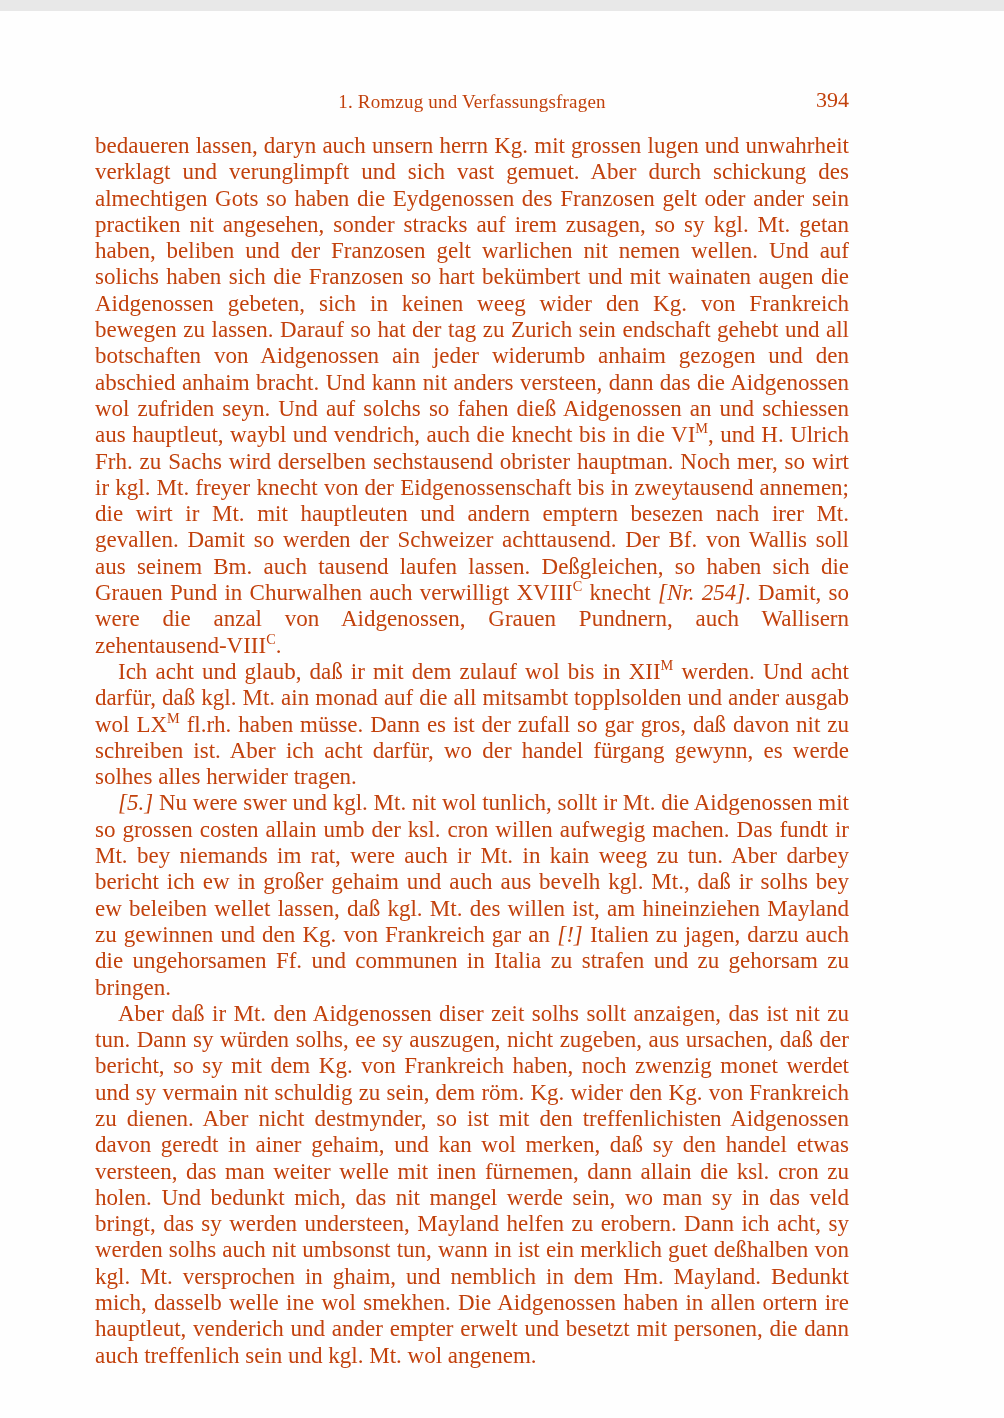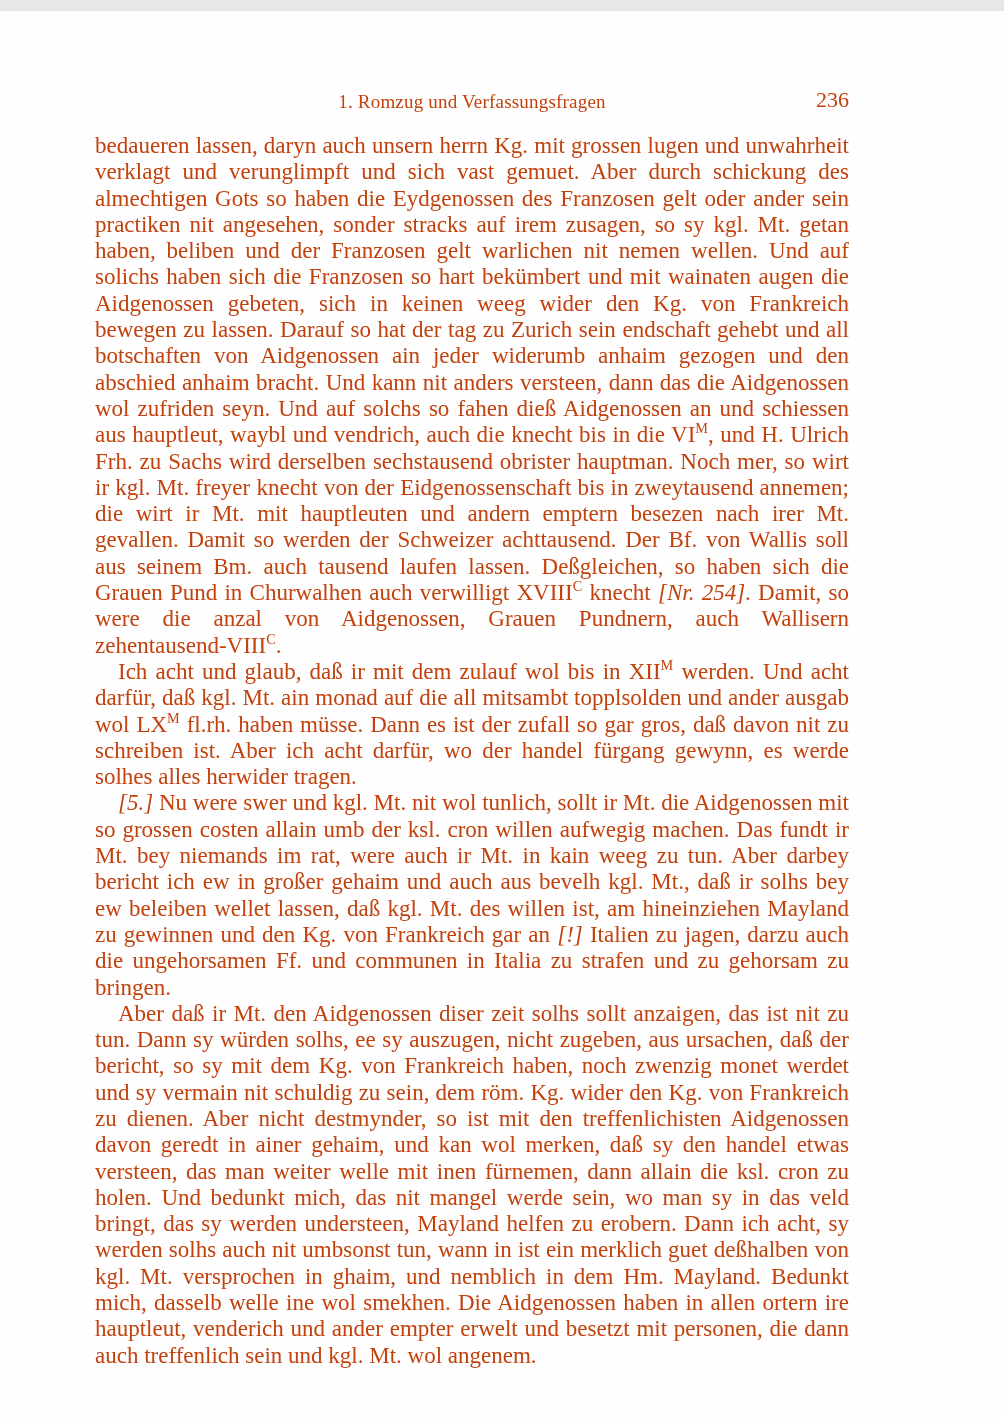--- a/index.html
+++ b/index.html
@@ -59,21 +59,21 @@
     font-style: italic;
   }
 </style>
 </head>
 <body>
 
 <div class="page">
   <div class="content">
     <div class="header">
       <span class="running-title">1. Romzug und Verfassungsfragen</span>
-      <span class="page-number">236</span>
+      <span class="page-number">394</span>
     </div>
     <div class="body-text">
         <p class=""><span>bedaueren lassen, daryn auch unsern herrn Kg. mit grossen lugen und unwahrheit verklagt und verunglimpft und sich vast gemuet. Aber durch schickung des almechtigen Gots so haben die Eydgenossen des Franzosen gelt oder ander sein practiken nit angesehen, sonder stracks auf irem zusagen, so sy kgl. Mt. getan haben, beliben und der Franzosen gelt warlichen nit nemen wellen. Und auf solichs haben sich die Franzosen so hart bekümbert und mit wainaten augen die Aidgenossen gebeten, sich in keinen weeg wider den Kg. von Frankreich bewegen zu lassen. Darauf so hat der tag zu Zurich sein endschaft gehebt und all botschaften von Aidgenossen ain jeder widerumb anhaim gezogen und den abschied anhaim bracht. Und kann nit anders versteen, dann das die Aidgenossen wol zufriden seyn. Und auf solchs so fahen dieß Aidgenossen an und schiessen aus hauptleut, waybl und vendrich, auch die knecht bis in die VI</span><sup>M</sup><span>, und H. Ulrich Frh. zu Sachs wird derselben sechstausend obrister hauptman. Noch mer, so wirt ir kgl. Mt. freyer knecht von der Eidgenossenschaft bis in zweytausend annemen; die wirt ir Mt. mit hauptleuten und andern emptern besezen nach irer Mt. gevallen. Damit so werden der Schweizer achttausend. Der Bf. von Wallis soll aus seinem Bm. auch tausend laufen lassen. Deßgleichen, so haben sich die Grauen Pund in Churwalhen auch verwilligt XVIII</span><sup>C</sup><span> knecht </span><span class="it">[Nr. 254]</span><span>. Damit, so were die anzal von Aidgenossen, Grauen Pundnern, auch Wallisern zehentausend-VIII</span><sup>C</sup><span>.</span></p>
         <p class="indent"><span>Ich acht und glaub, daß ir mit dem zulauf wol bis in XII</span><sup>M</sup><span> werden. Und acht darfür, daß kgl. Mt. ain monad auf die all mitsambt topplsolden und ander ausgab wol LX</span><sup>M</sup><span> fl.rh. haben müsse. Dann es ist der zufall so gar gros, daß davon nit zu schreiben ist. Aber ich acht darfür, wo der handel fürgang gewynn, es werde solhes alles herwider tragen.</span></p>
         <p class="indent"><span class="it">[5.]</span><span> Nu were swer und kgl. Mt. nit wol tunlich, sollt ir Mt. die Aidgenossen mit so grossen costen allain umb der ksl. cron willen aufwegig machen. Das fundt ir Mt. bey niemands im rat, were auch ir Mt. in kain weeg zu tun. Aber darbey bericht ich ew in großer gehaim und auch aus bevelh kgl. Mt., daß ir solhs bey ew beleiben wellet lassen, daß kgl. Mt. des willen ist, am hineinziehen Mayland zu gewinnen und den Kg. von Frankreich gar an </span><span class="it">[!]</span><span> Italien zu jagen, darzu auch die ungehorsamen Ff. und communen in Italia zu strafen und zu gehorsam zu bringen.</span></p>
         <p class="indent"><span>Aber daß ir Mt. den Aidgenossen diser zeit solhs sollt anzaigen, das ist nit zu tun. Dann sy würden solhs, ee sy auszugen, nicht zugeben, aus ursachen, daß der bericht, so sy mit dem Kg. von Frankreich haben, noch zwenzig monet werdet und sy vermain nit schuldig zu sein, dem röm. Kg. wider den Kg. von Frankreich zu dienen. Aber nicht destmynder, so ist mit den treffenlichisten Aidgenossen davon geredt in ainer gehaim, und kan wol merken, daß sy den handel etwas versteen, das man weiter welle mit inen fürnemen, dann allain die ksl. cron zu holen. Und bedunkt mich, das nit mangel werde sein, wo man sy in das veld bringt, das sy werden understeen, Mayland helfen zu erobern. Dann ich acht, sy werden solhs auch nit umbsonst tun, wann in ist ein merklich guet deßhalben von kgl. Mt. versprochen in ghaim, und nemblich in dem Hm. Mayland. Bedunkt mich, dasselb welle ine wol smekhen. Die Aidgenossen haben in allen ortern ire hauptleut, venderich und ander empter erwelt und besetzt mit personen, die dann auch treffenlich sein und kgl. Mt. wol angenem.</span></p>
       </div>
   </div>
 </div>
 

